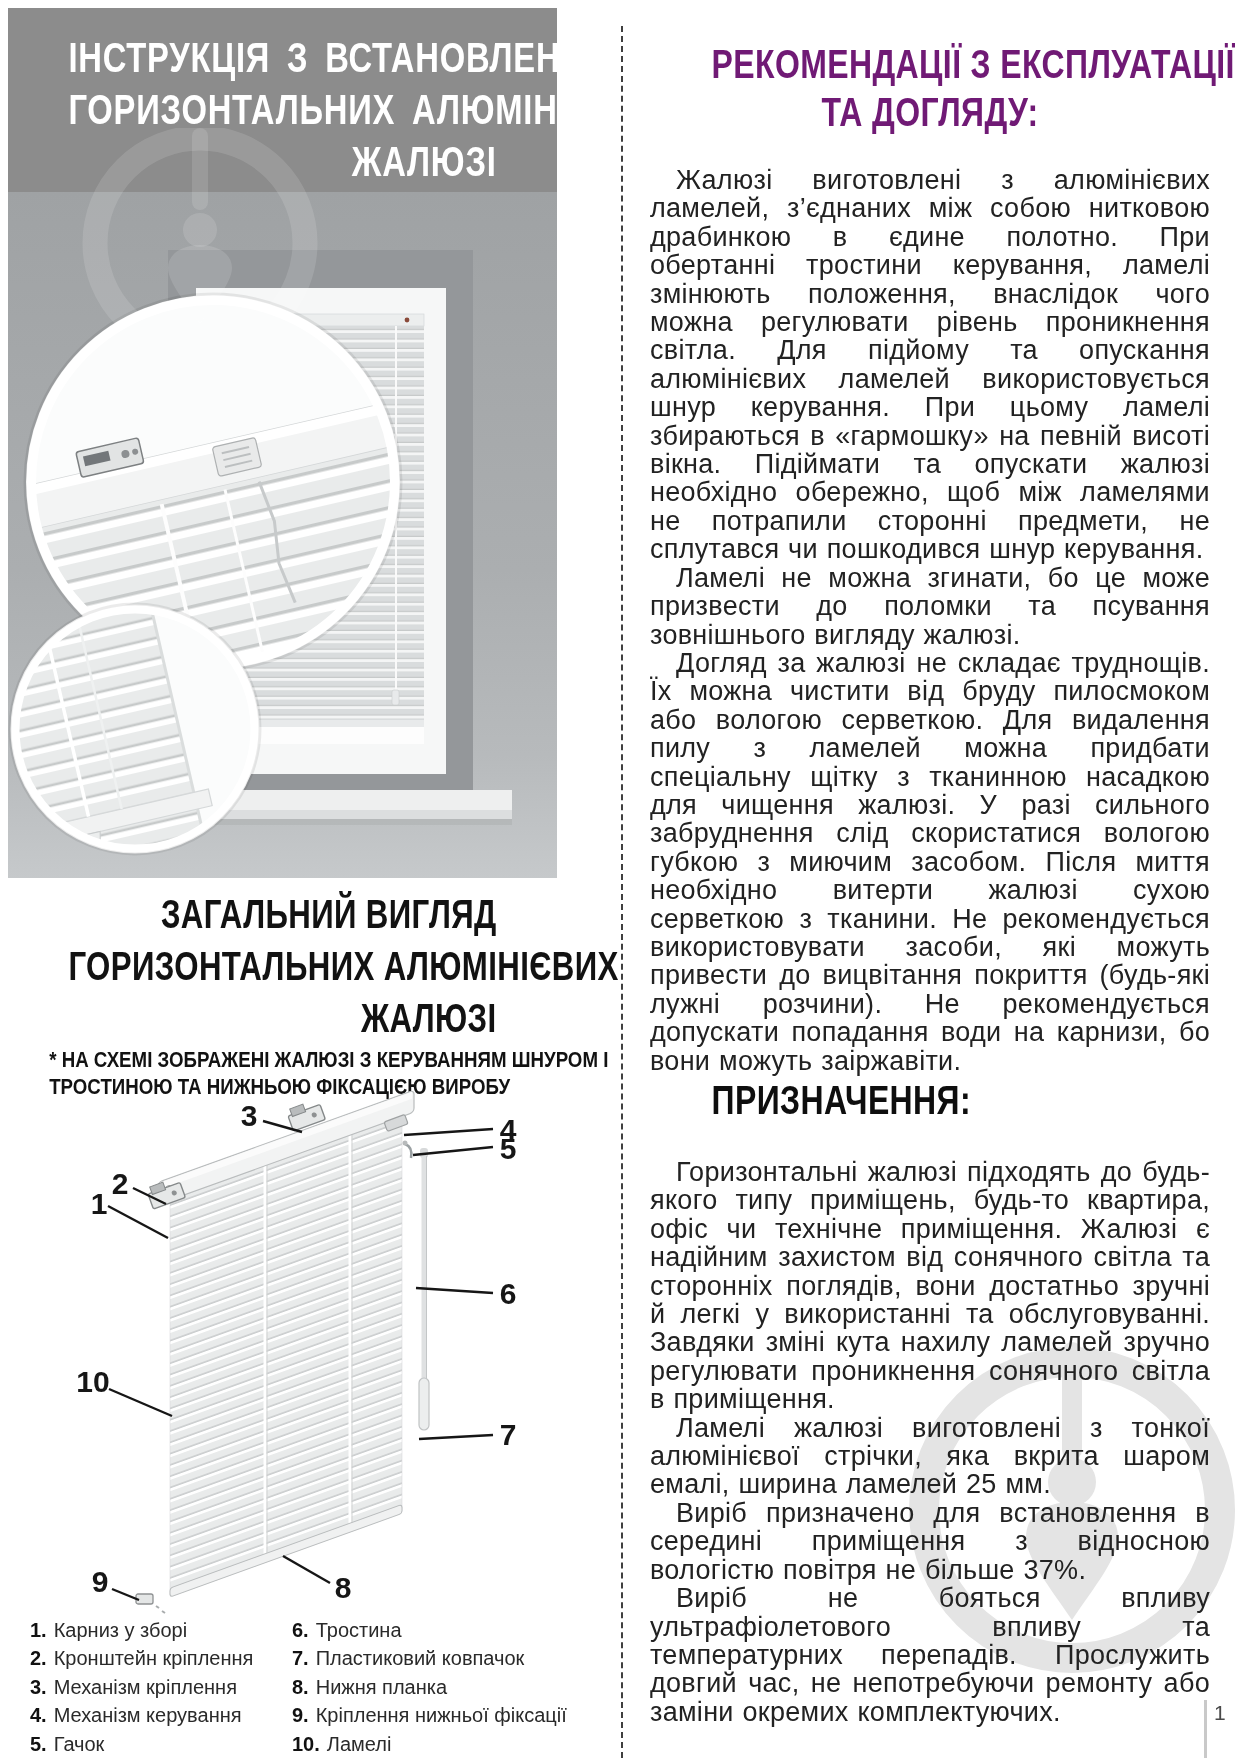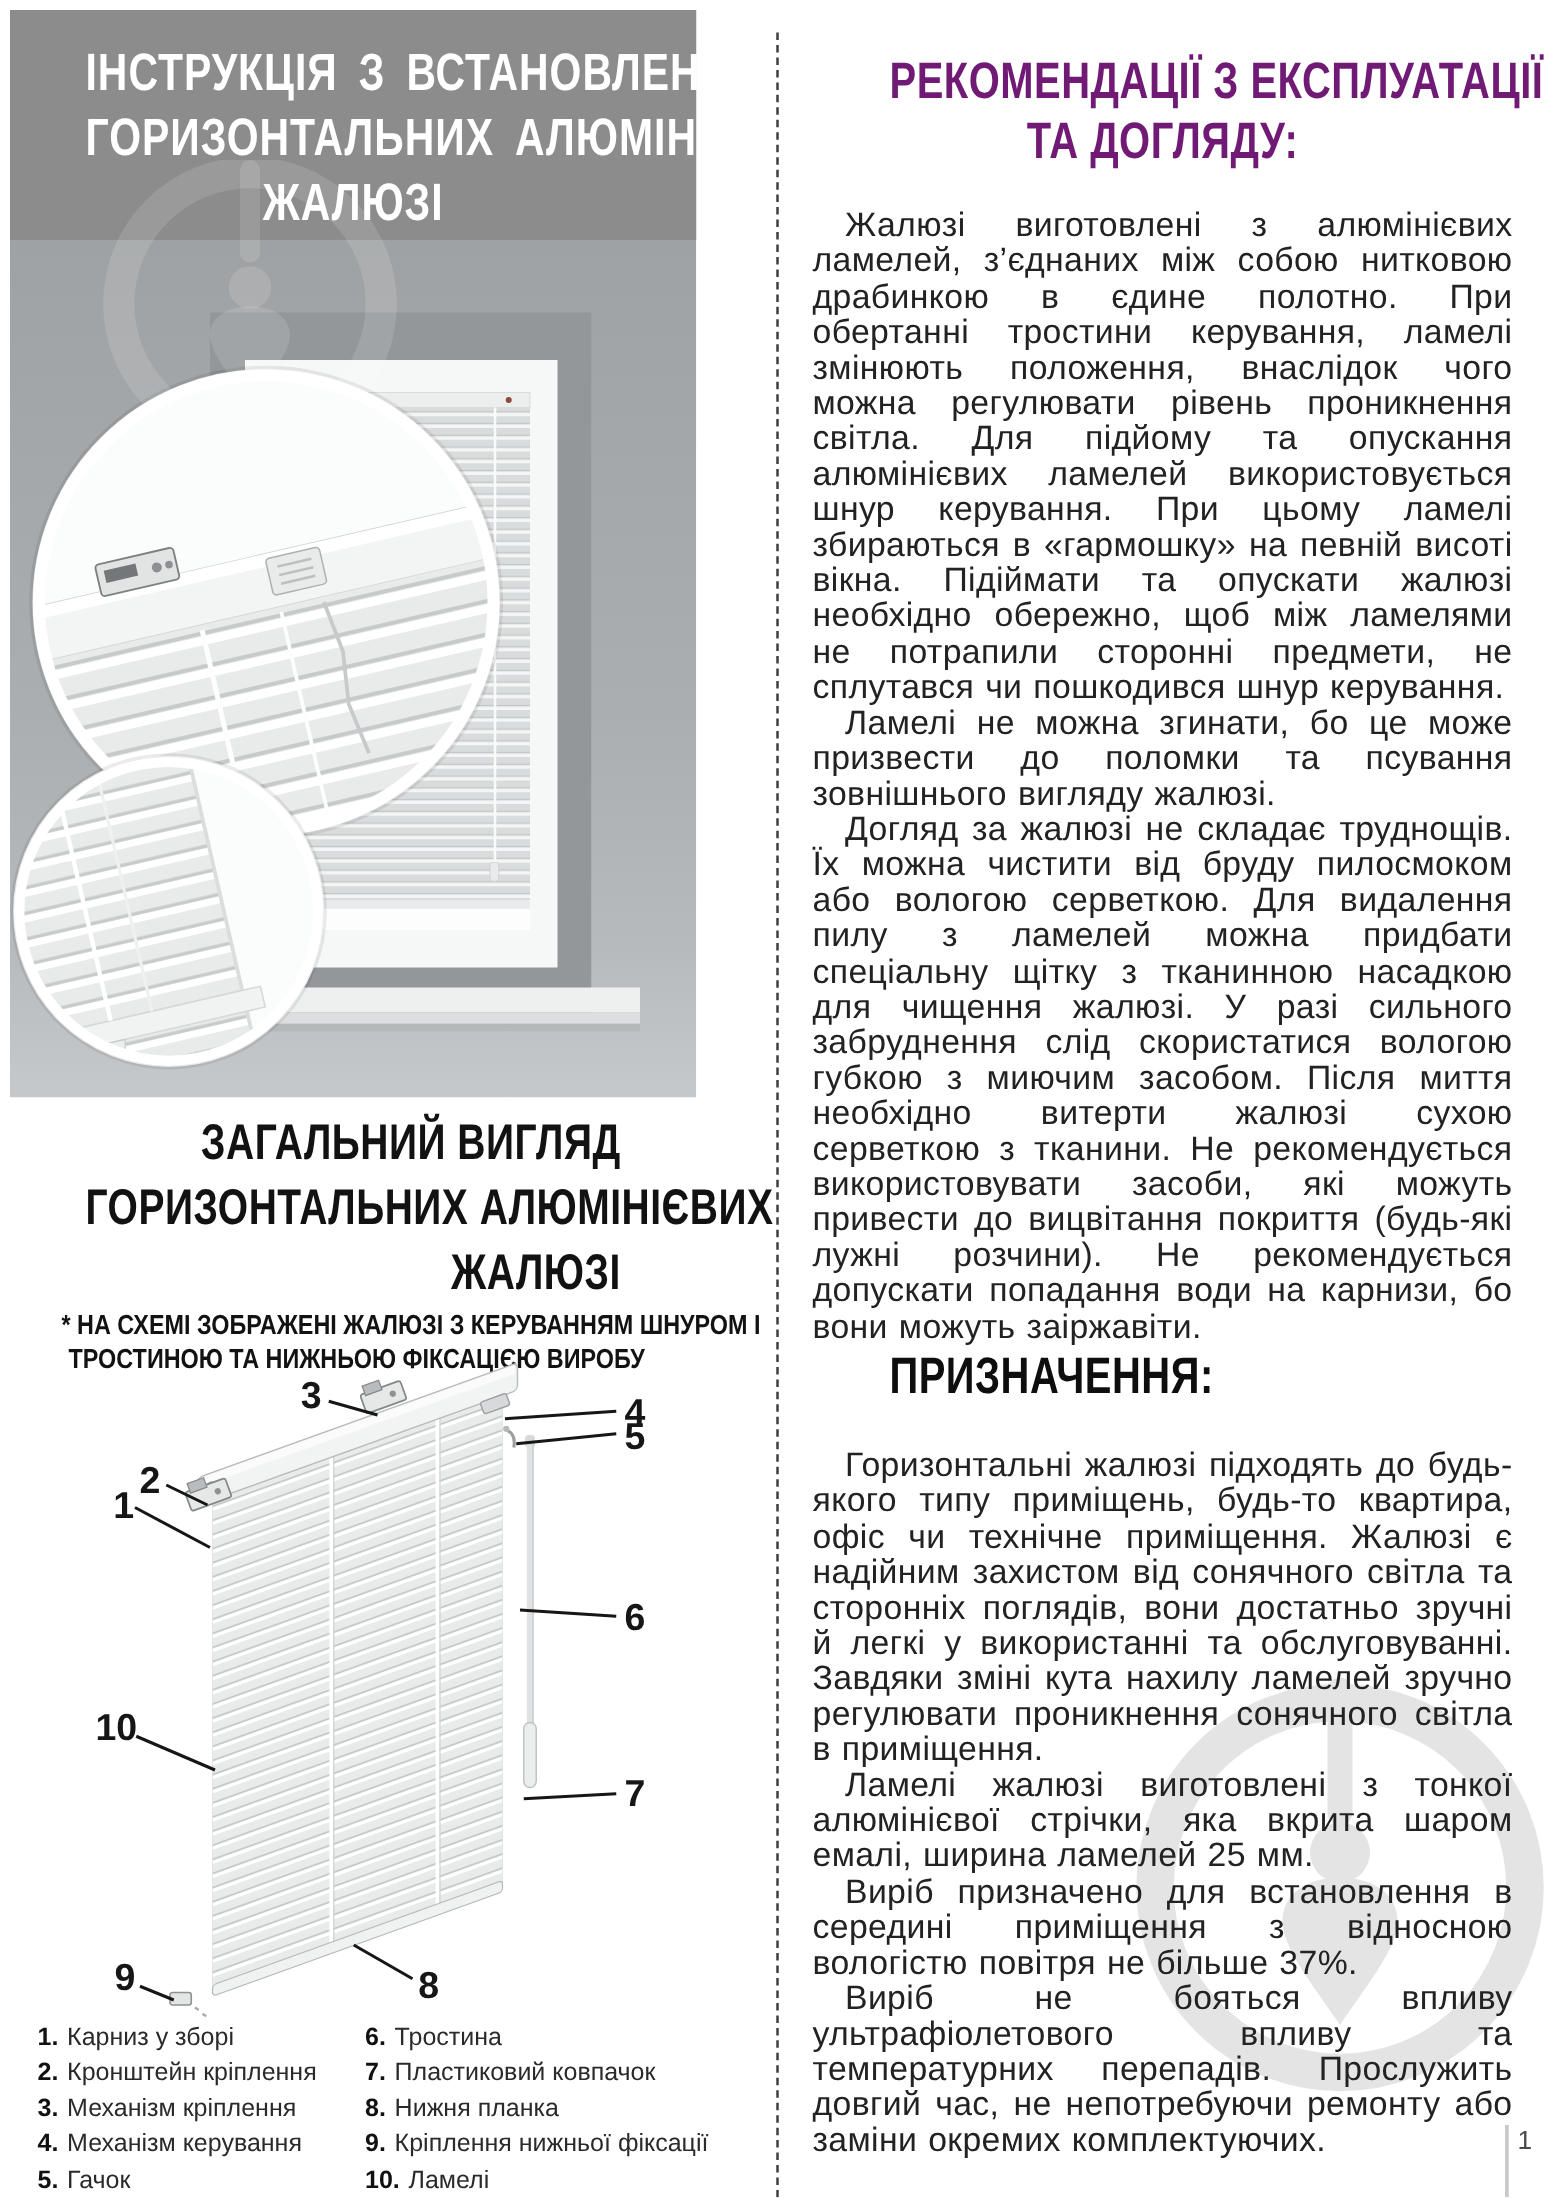--- a/index.html
+++ b/index.html
@@ -2,26 +2,26 @@
 <html><head>
 <meta charset="utf-8">
 <style>
   html,body{margin:0;padding:0;background:#ffffff;}
   .page{position:relative;width:1245px;height:1758px;background:#ffffff;
         font-family:"Liberation Sans",sans-serif;color:#1f1f1f;overflow:hidden;}
   .abs{position:absolute;}
   .cond-line{font-weight:bold;transform:scaleX(0.78);transform-origin:50% 50%;white-space:nowrap;}
   
   .header-block{left:8px;top:8px;width:549px;height:184px;background:#8c8c8c;color:#ffffff;
-                text-align:center;padding-top:24px;box-sizing:border-box;}
+                text-align:right;padding-top:24px;box-sizing:border-box;}
   .header-block .cond-line{font-size:42px;line-height:52px;word-spacing:9px;letter-spacing:1px;}
   .photo{left:8px;top:192px;}
   .overview-title{left:8px;top:888px;width:549px;text-align:right;color:#121212;}
   .overview-title .cond-line{font-size:40px;line-height:52px;letter-spacing:.5px;}
-  .overview-note{left:8px;top:1046px;width:549px;text-align:right;color:#121212;}
+  .overview-note{left:8px;top:1046px;width:549px;text-align:left;color:#121212;}
   .overview-note .cond-line{font-size:22px;line-height:27px;transform:scaleX(.85);}
   .diagram{left:20px;top:1082px;}
   .legend{left:30px;top:1616px;width:588px;font-size:20px;line-height:28.4px;display:flex;color:#2a2a2a;}
   .legend .colA{width:262px;flex:none;}
   .legend .colB{width:326px;flex:none;}
   .legend .num{font-weight:bold;margin-right:7px;color:#111;}
   
   .divider{left:621px;top:26px;height:1732px;width:0;border-left:2px dashed #3f3f3f;}
   
   .rcol{left:650px;width:560px;}

